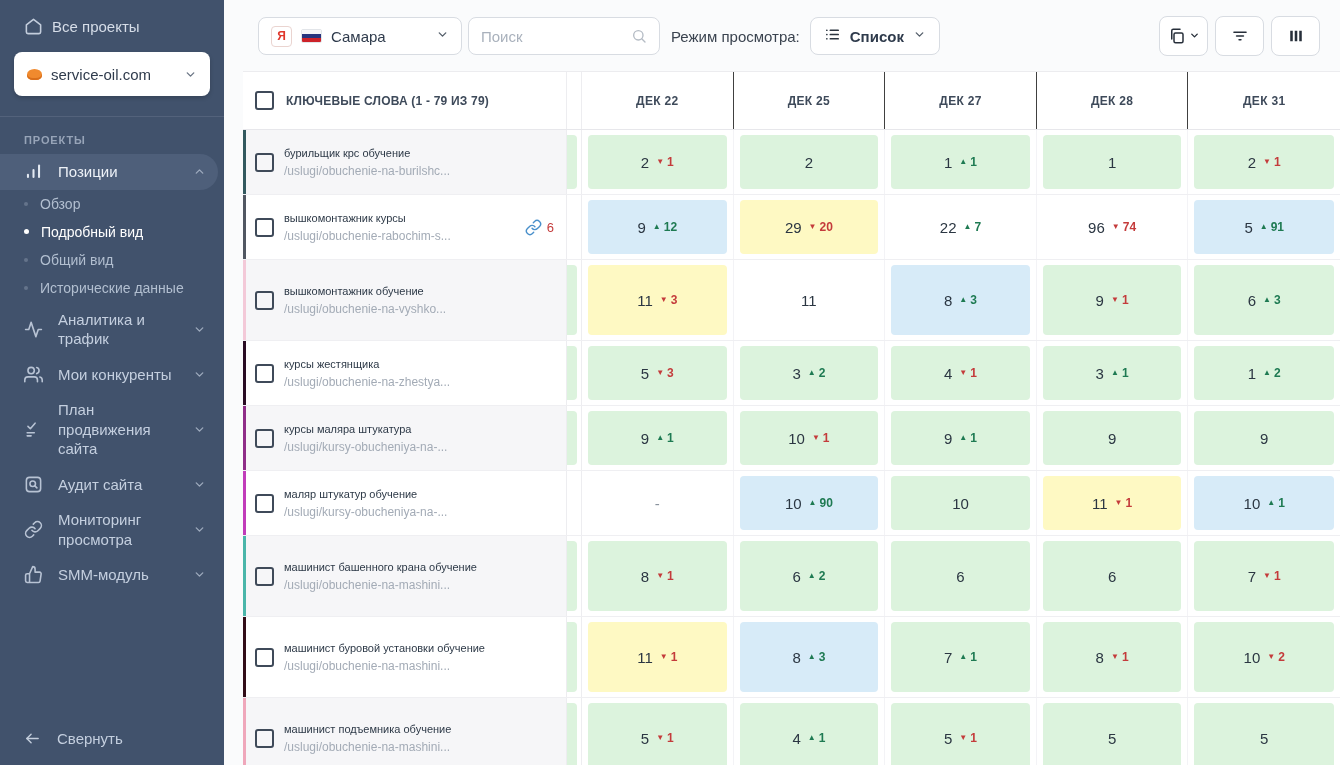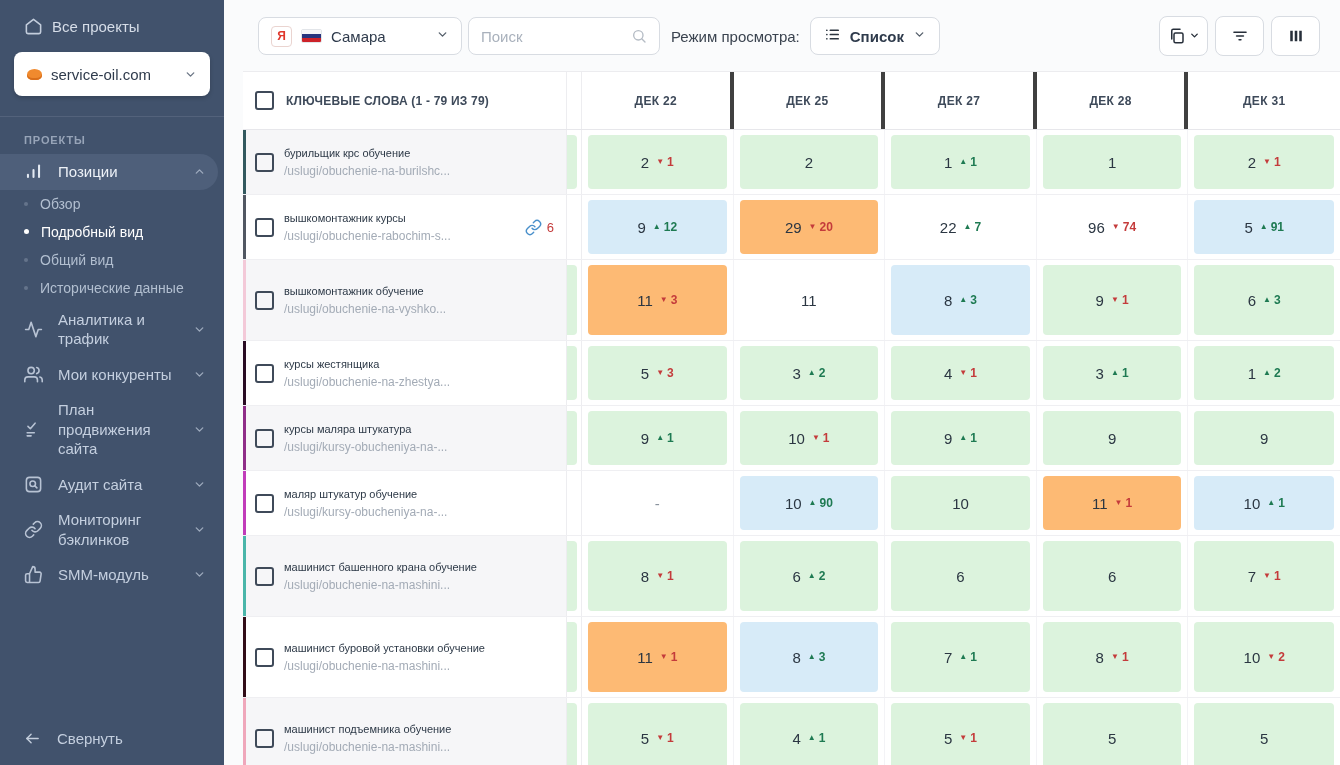--- a/index.html
+++ b/index.html
@@ -53,21 +53,21 @@
   .tb-actions{margin-left:auto;display:flex;gap:7px}
   .icon-btn{width:49px;height:40px;justify-content:center;gap:3px}
   .icon-btn svg{width:18px;height:18px;stroke:#272f3a}
   .icon-btn .mini svg{width:11px;height:11px;stroke:#272f3a}
   
   .table-wrap{margin-left:19px;background:#fff;flex:1;border-top:1px solid #ececef;min-height:0}
   .thead,.row{display:grid;grid-template-columns:324px 15px repeat(5,1fr)}
   .thead{height:57px;border-bottom:1px solid #e7e7eb;background:#fff}
   .th-kw{display:flex;align-items:center;gap:12px;padding-left:12px;font-size:12px;font-weight:bold;color:#3e4a5a;letter-spacing:.2px;border-right:1px solid #ededf0}
   .th-gap{border-right:1px solid #ededf0}
-  .th-date{display:flex;align-items:center;justify-content:center;font-size:12px;font-weight:bold;color:#3e4a5a;letter-spacing:.3px;border-right:4px solid #404040;cursor:pointer}
+  .th-date{display:flex;align-items:center;justify-content:center;font-size:12px;font-weight:bold;color:#3e4a5a;letter-spacing:.3px;border-right:1px solid #404040;cursor:pointer}
   .th-date:last-child{border-right:none}
   .row{height:64px;border-bottom:1px solid #efeff2}
   .row.tall{height:80px}
   .kw-cell{position:relative;display:flex;align-items:center;gap:10px;padding:0 8px 0 12px;border-right:1px solid #ededf0;background:#fff;min-width:0}
   .row.alt .kw-cell{background:#f6f6f8}
   .stripe{position:absolute;left:0;top:0;bottom:0;width:3px}
   .cb{width:15px;height:15px;border:2px solid #3f4a59;border-radius:3px;background:transparent;flex:none;cursor:pointer}
   .kw-text{flex:1;min-width:0}
   .kw-name{font-size:11px;color:#2d3947;line-height:1.3}
   .kw-url{font-size:12px;color:#a3abb6;margin-top:3px;white-space:nowrap;overflow:hidden}
@@ -78,21 +78,21 @@
   .sliver-pill{flex:1;border-radius:0 4px 4px 0}
   .td{display:flex;padding:5px 6px;border-right:1px solid #f3f3f6;cursor:pointer}
   .td:last-child{border-right:none}
   .pill{flex:1;border-radius:4px;display:flex;align-items:center;justify-content:center;gap:7px}
   .pos{font-size:15px;color:#2b3642}
   .pos.dash{color:#8a939e}
   .delta{font-size:12px;display:flex;align-items:center;gap:3px;font-weight:bold}
   .delta .tri{font-size:8px;line-height:1}
   .delta.up{color:#1e7a52}
   .delta.down{color:#c43b3b}
-  .bg-green{background:#dcf3dd}.bg-blue{background:#d7ebf8}.bg-pink{background:#fdba74}.bg-none{background:transparent}
+  .bg-green{background:#dcf3dd}.bg-blue{background:#d7ebf8}.bg-pink{background:#fef9c3}.bg-none{background:transparent}
 </style>
 </head>
 <body>
 
 <aside class="sidebar">
   <div class="sb-top">
     <svg viewBox="0 0 24 24" fill="none" stroke-width="2" stroke-linecap="round" stroke-linejoin="round">
         <path d="M3 10l9-7 9 7v9a2 2 0 0 1-2 2H5a2 2 0 0 1-2-2z"></path>
       </svg>
     <span>Все проекты</span>
@@ -197,21 +197,21 @@
           </svg>
         </span>
   </div>
       <div class="nav-item">
     <span class="nav-ico">
           <svg viewBox="0 0 24 24" fill="none" stroke-width="2" stroke-linecap="round" stroke-linejoin="round">
             <path d="M10 13a5 5 0 0 0 7.54.54l3-3a5 5 0 0 0-7.07-7.07l-1.72 1.71"></path>
             <path d="M14 11a5 5 0 0 0-7.54-.54l-3 3a5 5 0 0 0 7.07 7.07l1.71-1.71"></path>
           </svg>
         </span>
-    <span class="nav-label">Мониторинг бэклинков</span>
+    <span class="nav-label">Мониторинг просмотра</span>
     <span class="nav-chev">
           <svg viewBox="0 0 24 24" fill="none" stroke-width="2.5" stroke-linecap="round" stroke-linejoin="round">
             <polyline points="6 9 12 15 18 9"></polyline>
           </svg>
         </span>
   </div>
       <div class="nav-item">
     <span class="nav-ico">
           <svg viewBox="0 0 24 24" fill="none" stroke-width="2" stroke-linecap="round" stroke-linejoin="round">
             <path d="M14 9V5a3 3 0 0 0-3-3l-4 9v11h11.28a2 2 0 0 0 2-1.7l1.38-9a2 2 0 0 0-2-2.3zM7 22H4a2 2 0 0 1-2-2v-7a2 2 0 0 1 2-2h3"></path>

